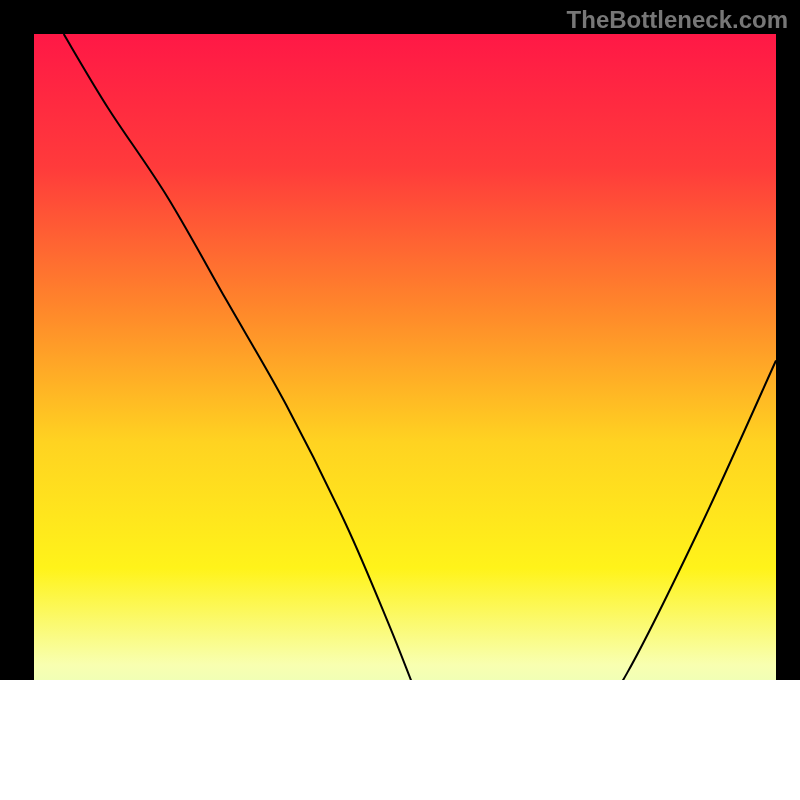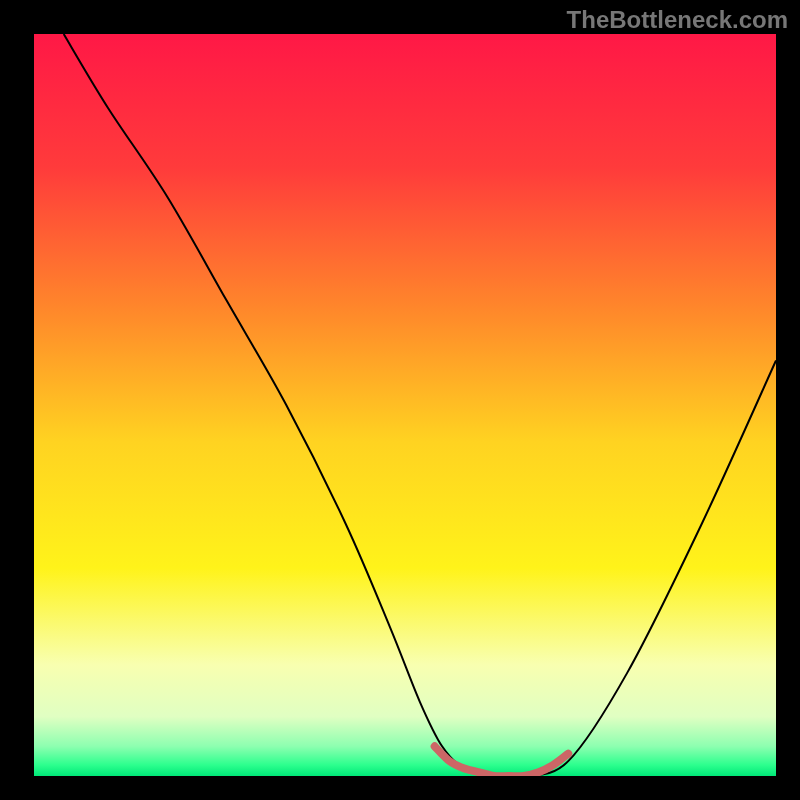--- a/index.html
+++ b/index.html
@@ -1,19 +1,19 @@
 <!DOCTYPE html>
 <html><head>
 <meta charset="utf-8">
 <style>
   * { margin: 0; padding: 0; box-sizing: border-box; }
   body { background: #fff; }
   .chart-container {
     width: 800px;
-    height: 800px;
+    height: 680px;
     position: relative;
     background: #000;
   }
   .watermark {
     position: absolute;
     top: 6px;
     right: 12px;
     font-family: Arial, Helvetica, sans-serif;
     font-size: 24px;
     font-weight: bold;

